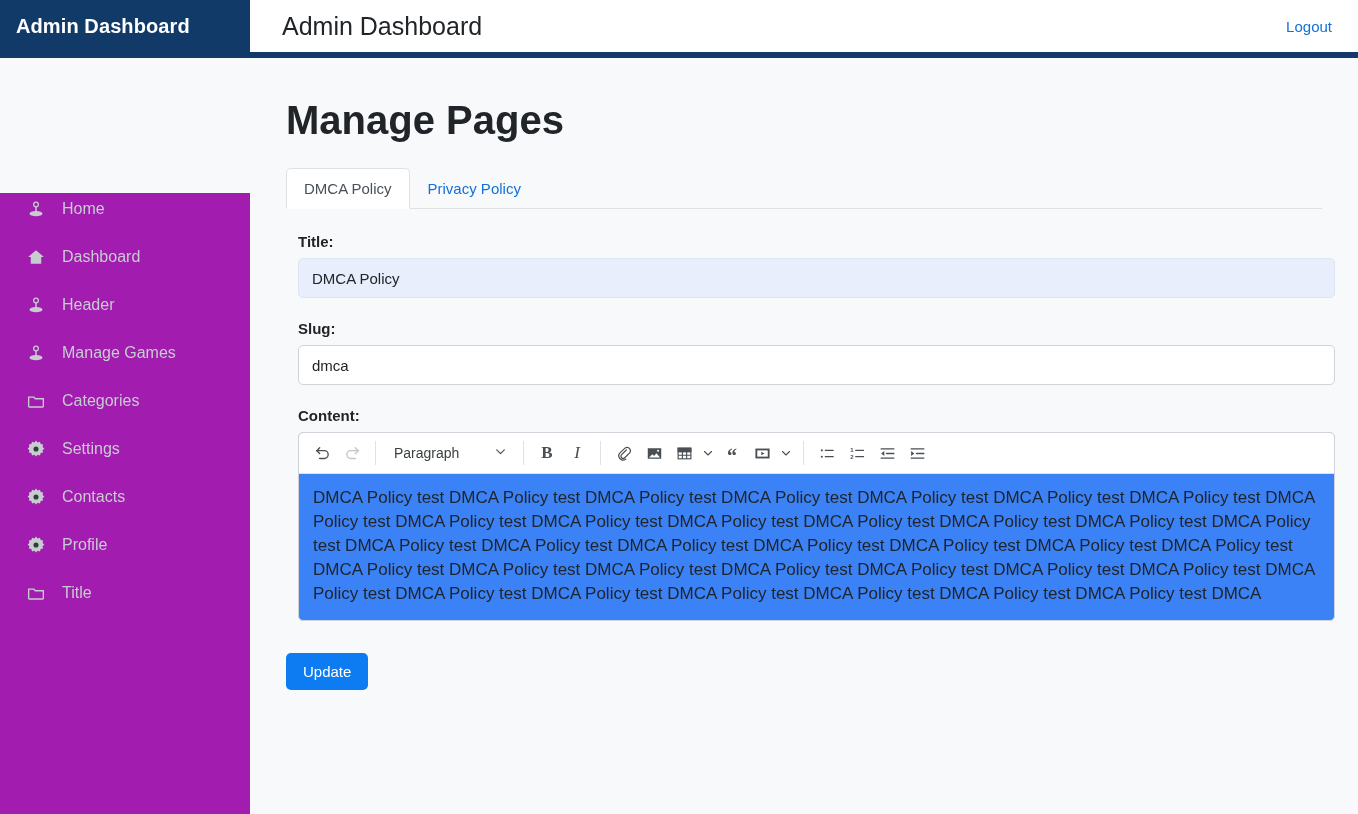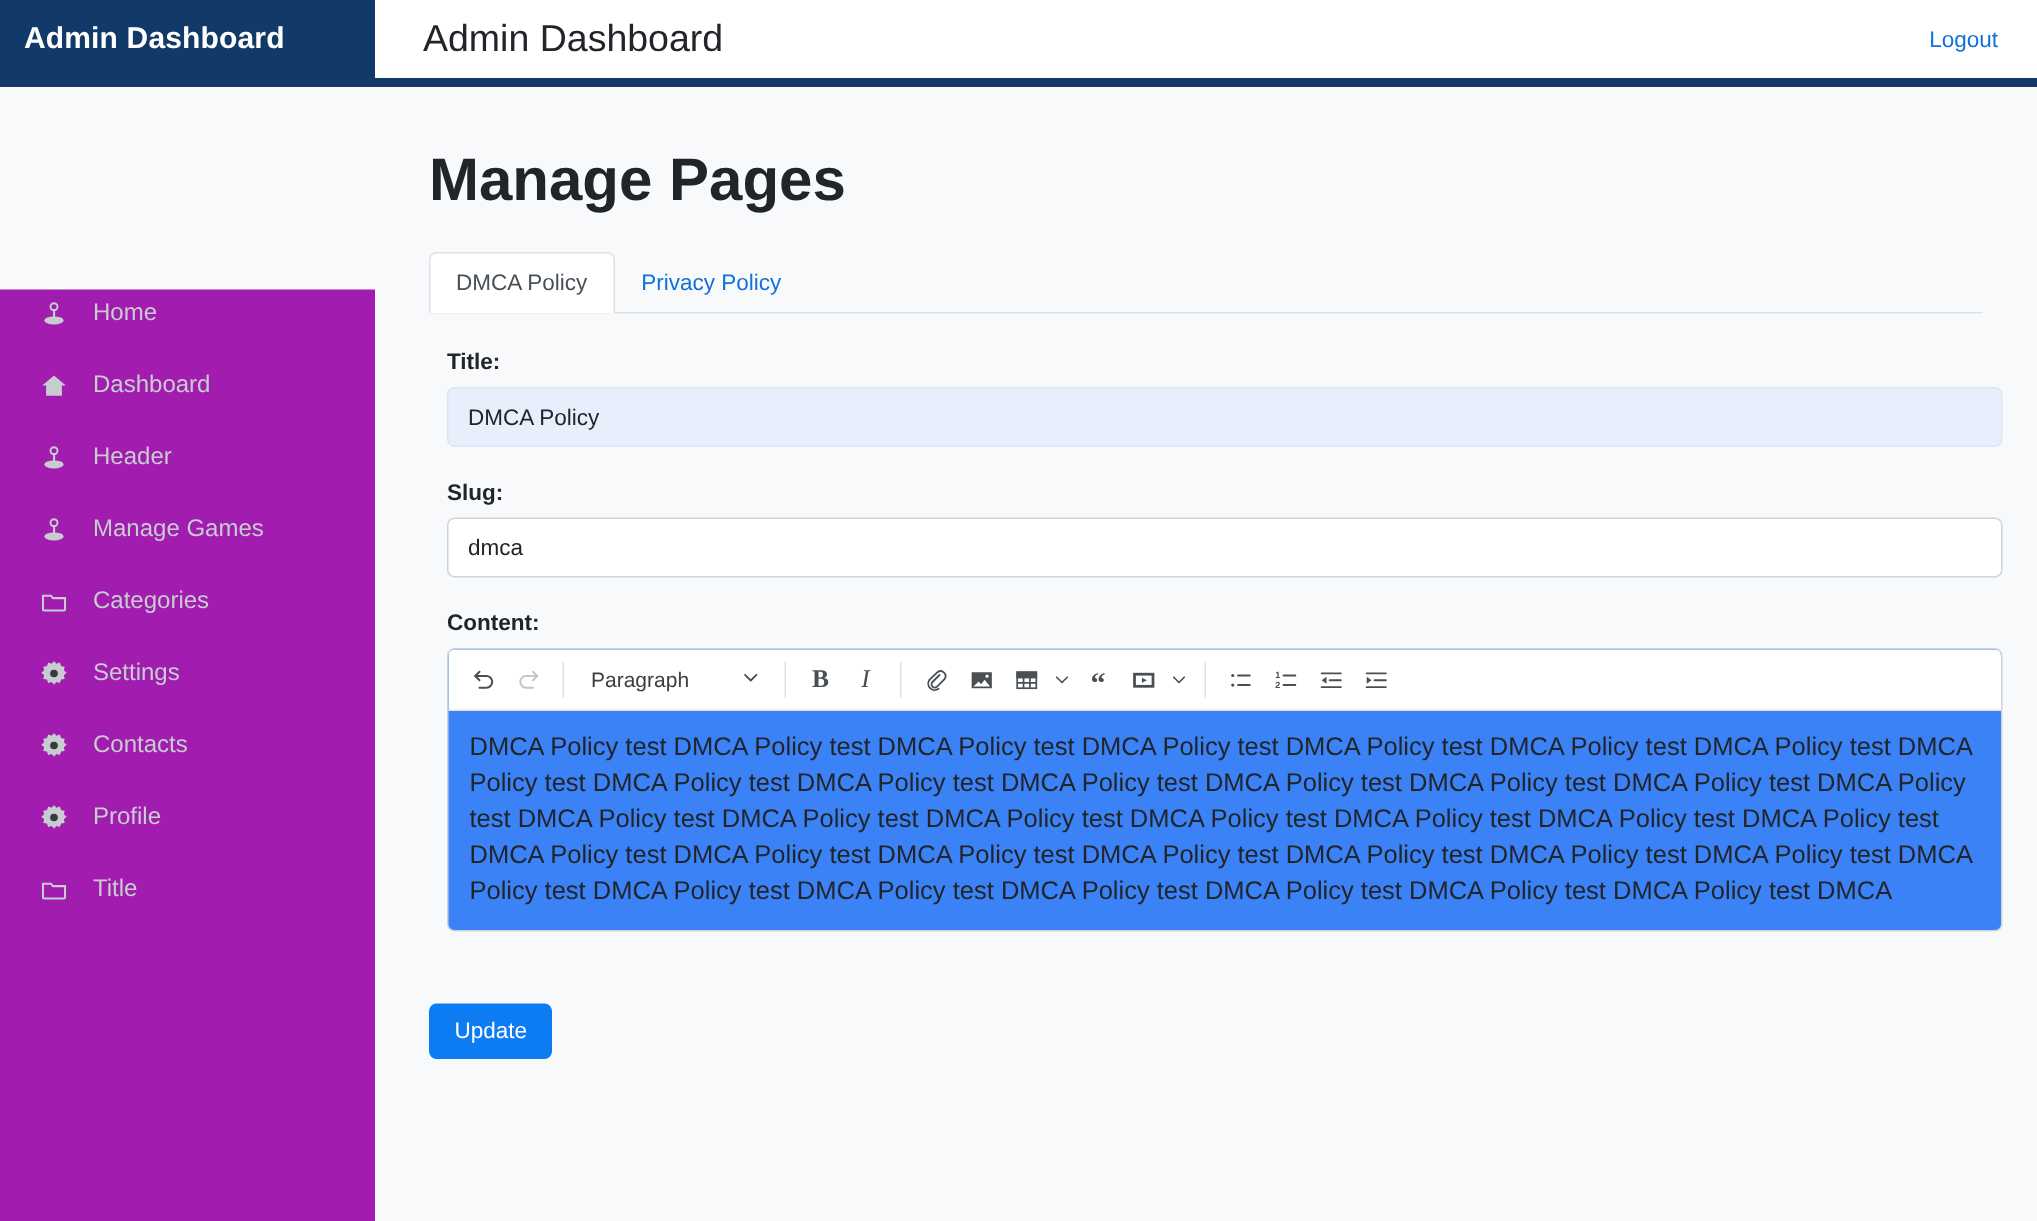--- a/index.html
+++ b/index.html
@@ -190,21 +190,21 @@
     margin: 0;
     font-size: 17px;
     line-height: 24px;
     color: #212529;
     white-space: pre-wrap;
     word-break: normal;
   }
 
   
   .btn-update {
-    margin-top: 26px;
+    margin-top: 10px;
     display: inline-block;
     background: #0d7cf2;
     color: #ffffff;
     border: none;
     border-radius: 5px;
     font-size: 15px;
     padding: 10px 17px;
     cursor: pointer;
     font-family: "Liberation Sans", sans-serif;
   }

